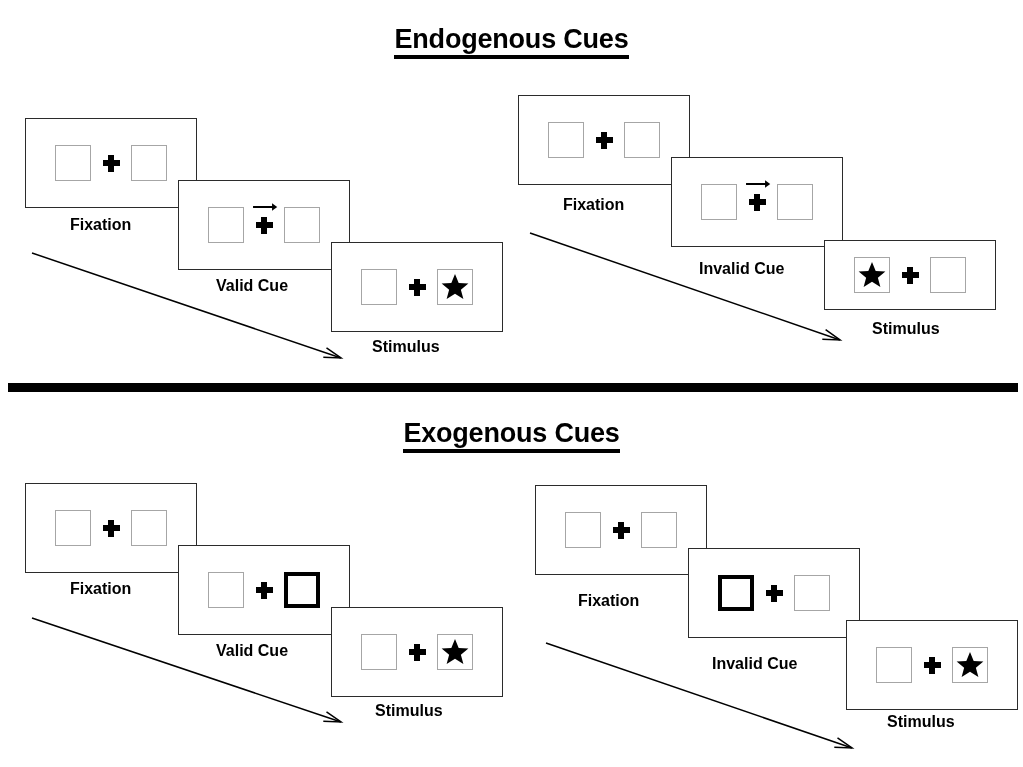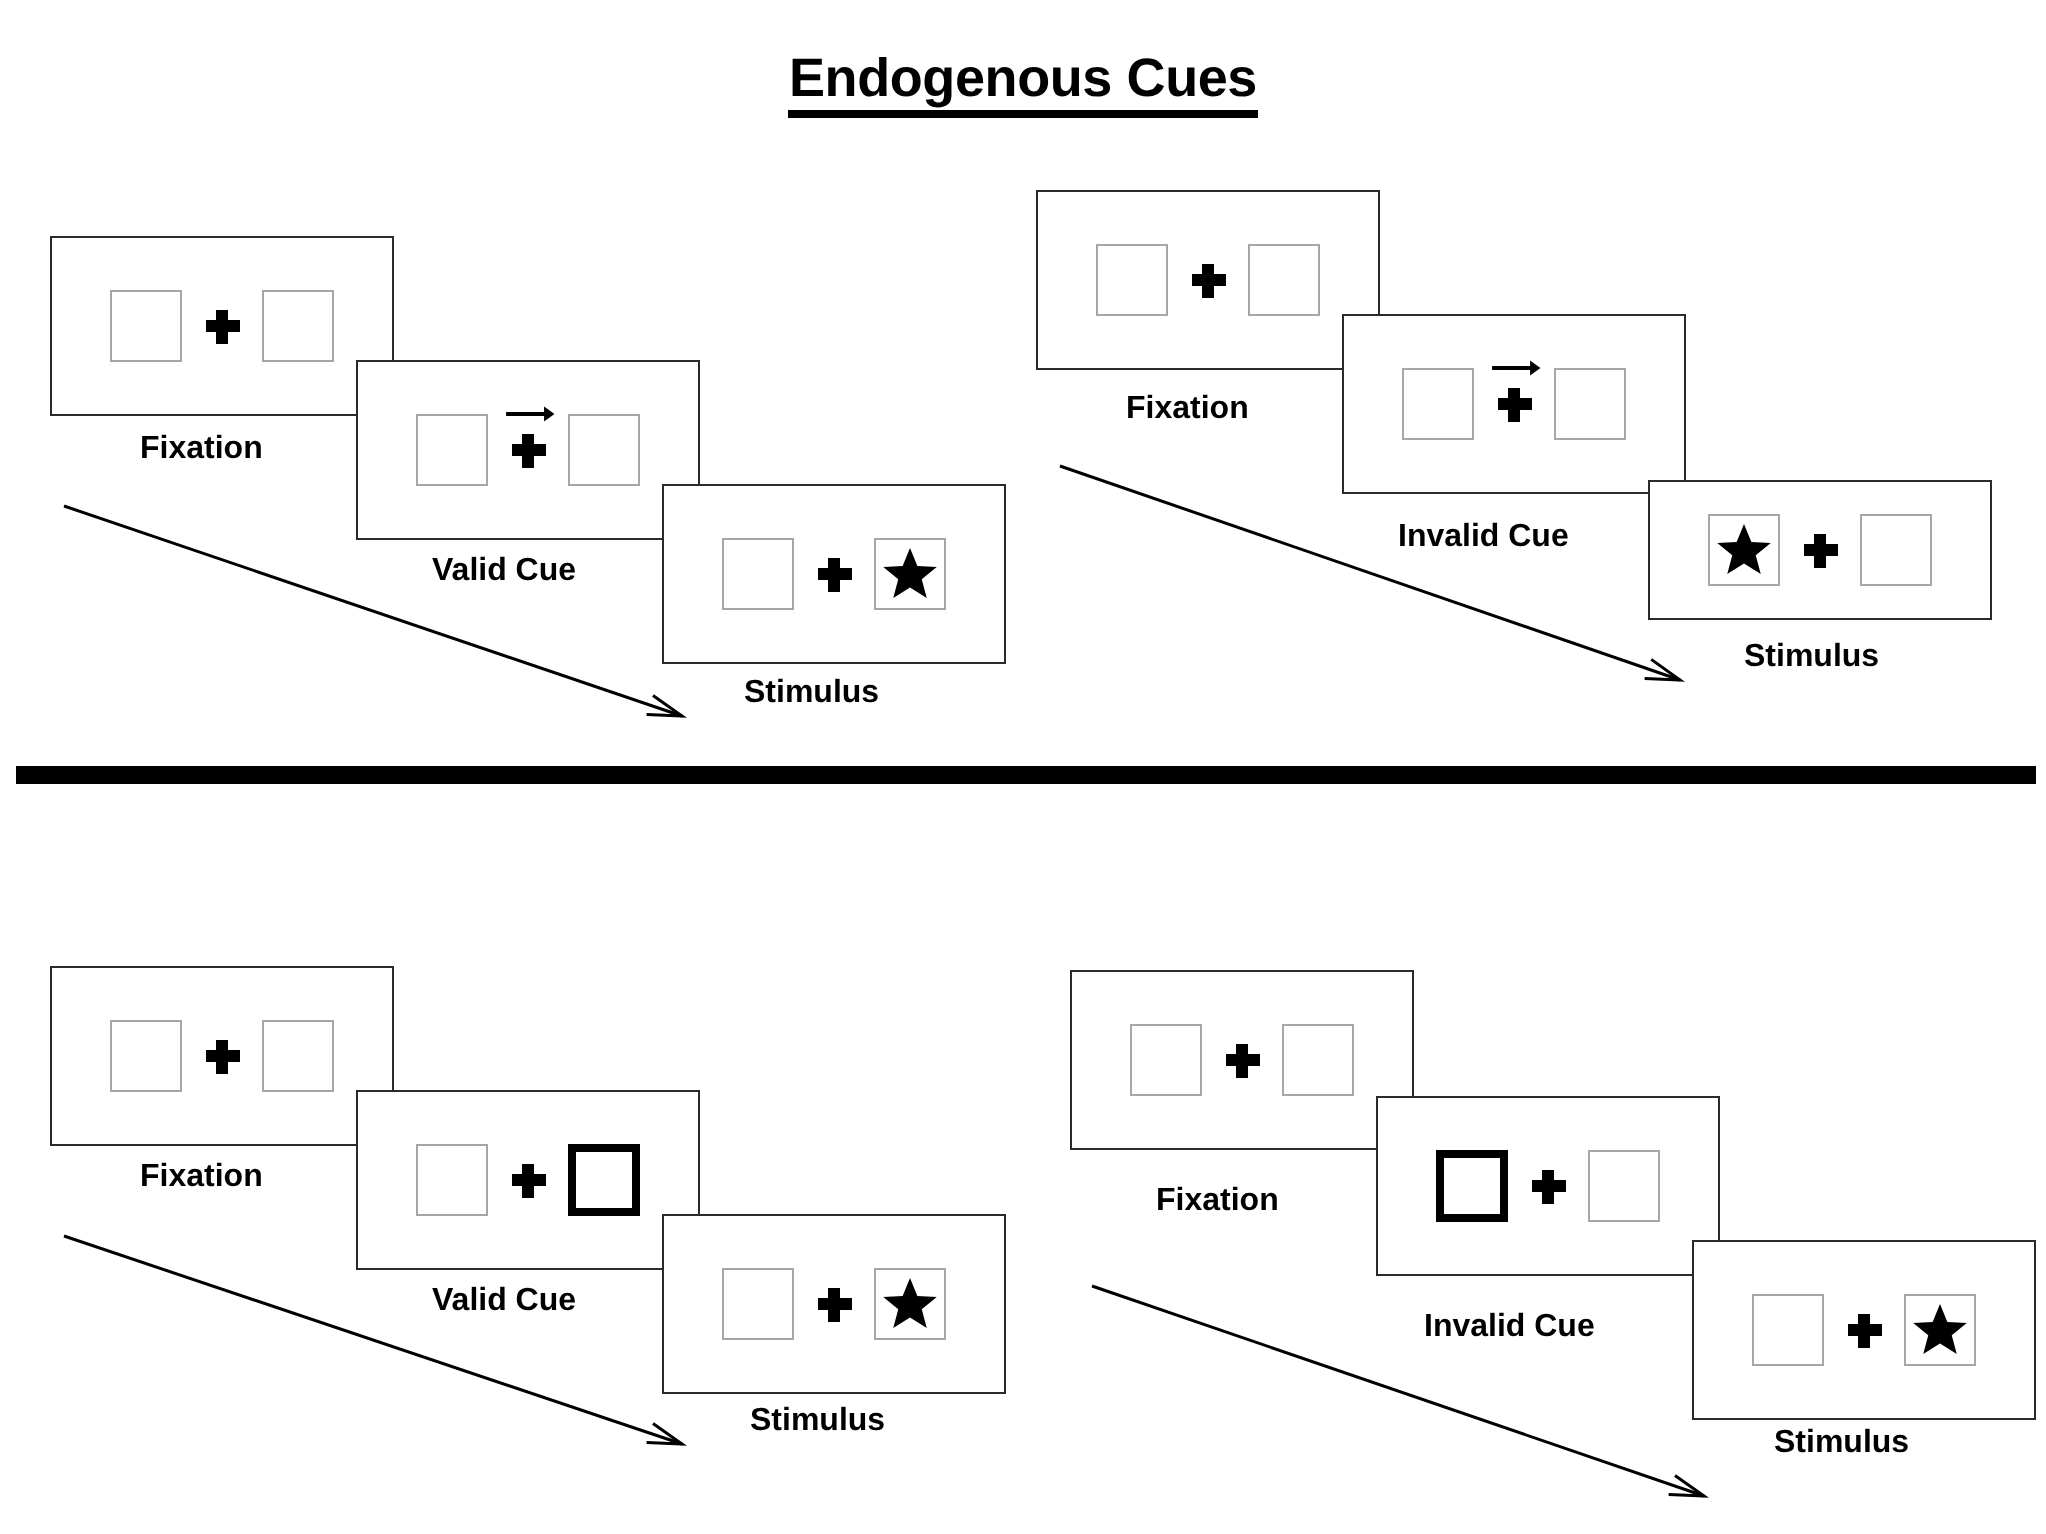--- a/index.html
+++ b/index.html
@@ -142,20 +142,23 @@
 <body>
 
 <div id="stage">
 
   <div class="section-title" id="title-endogenous" style="top: 24px;">
     <span class="ttl">Endogenous Cues</span>
   </div>
 
   <div class="divider" id="divider-bar" style="left: 8px; top: 383px; width: 1010px; height: 9px;"></div>
 
+  <div class="section-title" id="title-exogenous" style="top: 418px;">
+    <span class="ttl">Exogenous Cues</span>
+  </div>
 
   <div id="panels-layer">
       <div class="panel" style="left: 25px; top: 118px; width: 172px; height: 90px; z-index: 10;">
         <div class="panel-inner">
           <div class="row">
             <div class="sqbox"></div>
             <div class="plus-wrap">
               <div class="plus"></div>
             </div>
             <div class="sqbox"></div>

